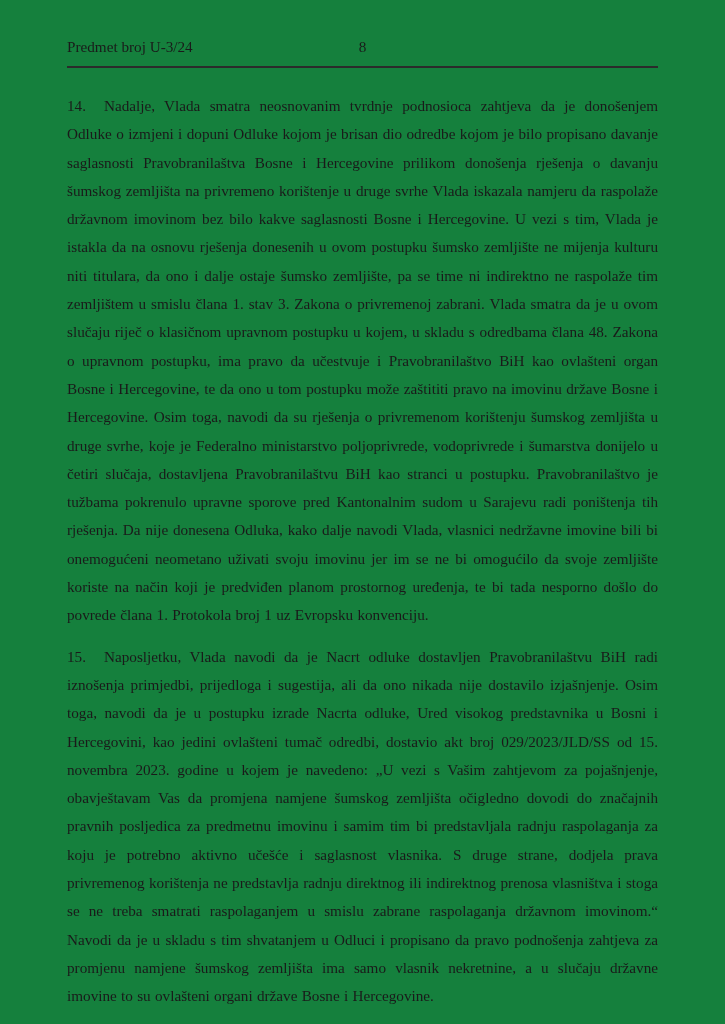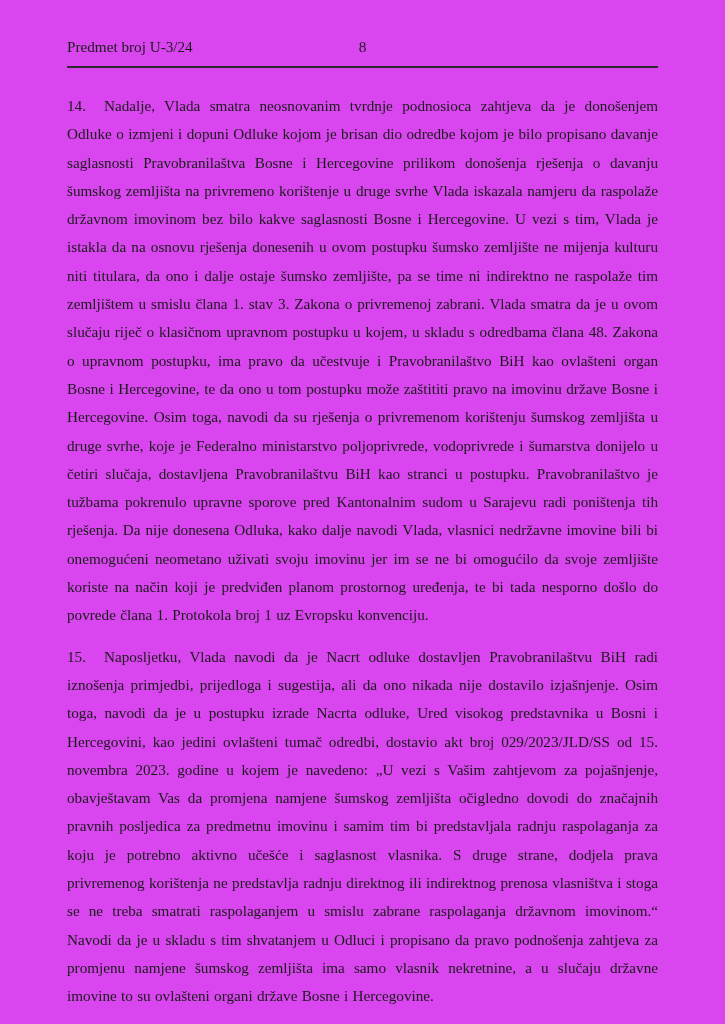--- a/index.html
+++ b/index.html
@@ -4,21 +4,21 @@
 <style>
   html, body {
     margin: 0;
     padding: 0;
     background: #ffffff;
   }
   .doc-page {
     position: relative;
     width: 725px;
     height: 1024px;
-    background: #d946ef;
+    background: #15803d;
     box-sizing: border-box;
     padding: 38px 67px 0 67px;
     font-family: "Liberation Serif", "DejaVu Serif", serif;
     color: #1a1a1a;
     overflow: hidden;
   }
   .doc-header {
     position: relative;
     display: flex;
     justify-content: space-between;

